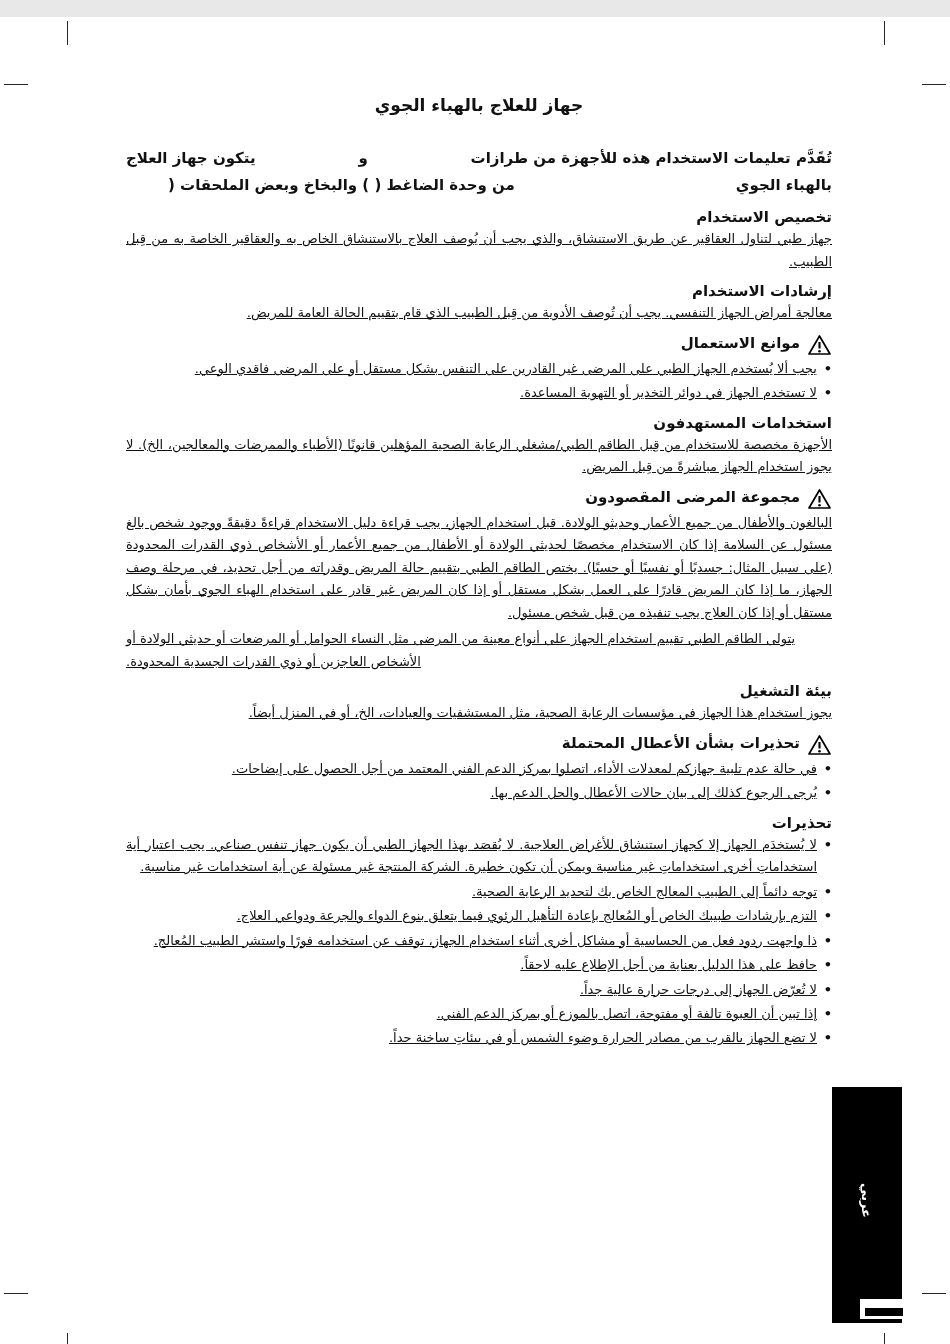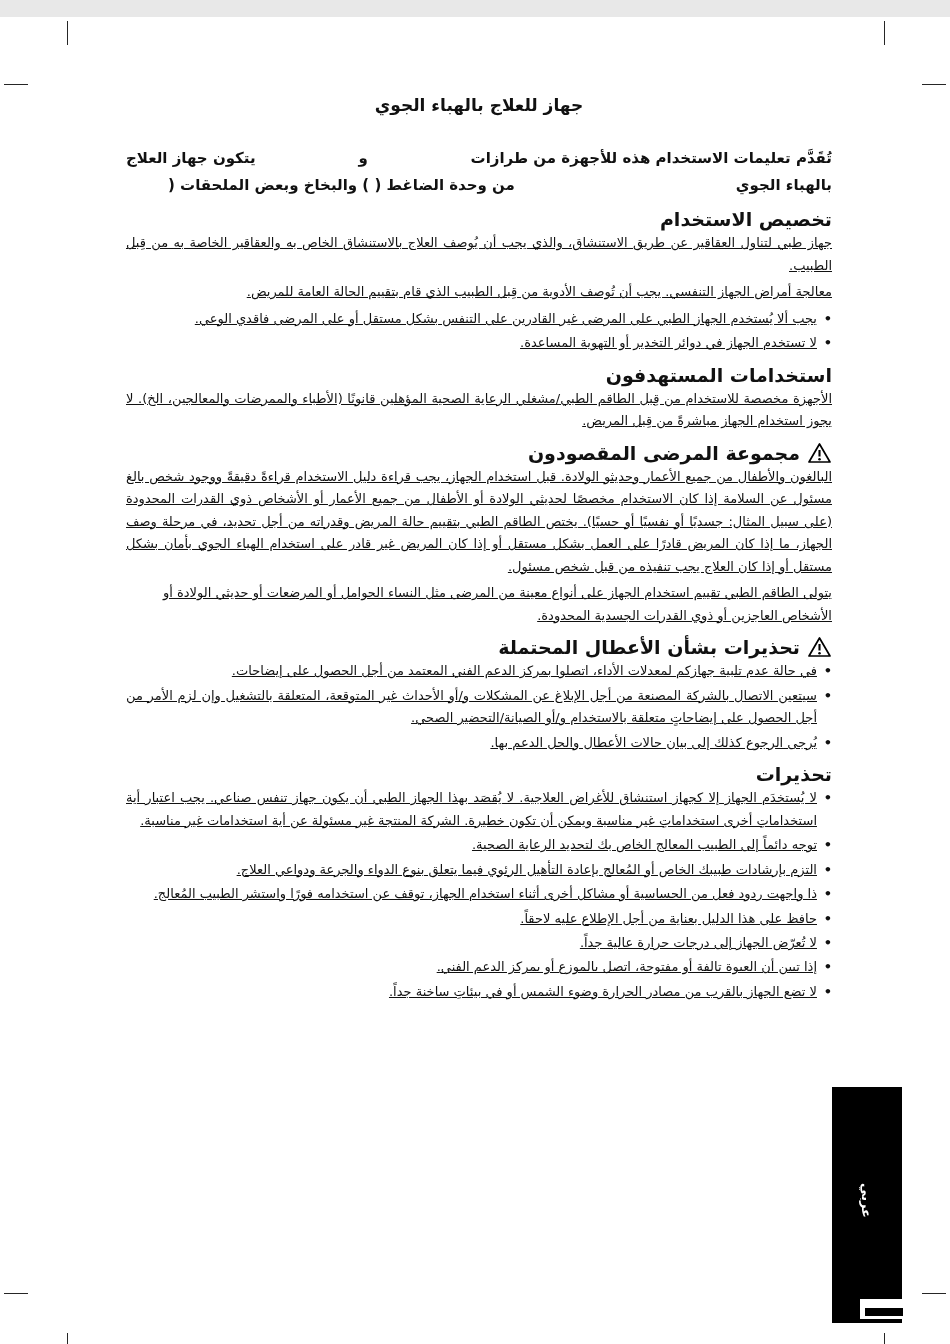--- a/index.html
+++ b/index.html
@@ -28,32 +28,32 @@
   }
   h1.title{
     font-size:17px;font-weight:bold;
     text-align:center;margin:0 0 30px 0;
   }
   .intro{font-weight:bold;font-size:15px;line-height:1.78;margin-bottom:10px;}
   .intro-line{display:flex;justify-content:space-between;}
   .intro-line.second{padding-left:42px;}
 
   h2.sec-h{
-    font-size:19px;font-weight:bold;
+    font-size:15px;font-weight:bold;
     margin:9px 0 2px 0;
-    display:flex;align-items:flex-end;gap:7px;
+    display:flex;align-items:flex-start;gap:7px;
   }
   .warn-icon{display:inline-flex;align-items:center;}
   p.body, li{
     font-size:13px;line-height:1.73;
     text-align:justify;
     margin:0 0 4px 0;
     text-decoration:underline;
   }
-  p.body.centered{text-align:right;}
+  p.body.centered{text-align:left;}
   ul.bullets{list-style:none;margin:0 0 4px 0;padding:0;}
   ul.bullets li{position:relative;padding-right:15px;margin:0 0 2px 0;}
   ul.bullets li::before{
     content:"\2022";
     position:absolute;right:0;top:0;
     font-weight:bold;
   }
 
   .lang-tab{
     position:absolute;
@@ -107,24 +107,37 @@
     </div>
 
     <section>
       <h2 class="sec-h">
         <span>تخصيص الاستخدام</span>
       </h2>
       <p class="body">جهاز طبي لتناول العقاقير عن طريق الاستنشاق، والذي يجب أن يُوصف العلاج بالاستنشاق الخاص به والعقاقير الخاصة به من قِبل الطبيب.</p>
     </section>
 
     <section>
+      <h2 class="sec-h">
+        <span>إرشادات الاستخدام</span>
+      </h2>
       <p class="body">معالجة أمراض الجهاز التنفسي. يجب أن تُوصف الأدوية من قِبل الطبيب الذي قام بتقييم الحالة العامة للمريض.</p>
     </section>
 
     <section>
+      <h2 class="sec-h">
+        <span class="warn-icon">
+          <svg width="25" height="22" viewBox="0 0 25 22" aria-hidden="true">
+            <path d="M12.5 2 L23 20 L2 20 Z" fill="none" stroke="#000" stroke-width="1.7" stroke-linejoin="round"></path>
+            <line x1="12.5" y1="8" x2="12.5" y2="14.5" stroke="#000" stroke-width="2.1"></line>
+            <circle cx="12.5" cy="17.2" r="1.25" fill="#000"></circle>
+          </svg>
+        </span>
+        <span>موانع الاستعمال</span>
+      </h2>
       <ul class="bullets">
         <li>يجب ألا يُستخدم الجهاز الطبي على المرضى غير القادرين على التنفس بشكل مستقل أو على المرضى فاقدي الوعي.</li>
         <li>لا تستخدم الجهاز في دوائر التخدير أو التهوية المساعدة.</li>
       </ul>
     </section>
 
     <section>
       <h2 class="sec-h">
         <span>استخدامات المستهدفون</span>
       </h2>
@@ -139,35 +152,40 @@
             <line x1="12.5" y1="8" x2="12.5" y2="14.5" stroke="#000" stroke-width="2.1"></line>
             <circle cx="12.5" cy="17.2" r="1.25" fill="#000"></circle>
           </svg>
         </span>
         <span>مجموعة المرضى المقصودون</span>
       </h2>
       <p class="body">البالغون والأطفال من جميع الأعمار وحديثو الولادة. قبل استخدام الجهاز، يجب قراءة دليل الاستخدام قراءةً دقيقةً ووجود شخص بالغ مسئول عن السلامة إذا كان الاستخدام مخصصًا لحديثي الولادة أو الأطفال من جميع الأعمار أو الأشخاص ذوي القدرات المحدودة (على سبيل المثال: جسديًا أو نفسيًا أو حسيًا). يختص الطاقم الطبي بتقييم حالة المريض وقدراته من أجل تحديد، في مرحلة وصف الجهاز، ما إذا كان المريض قادرًا على العمل بشكل مستقل أو إذا كان المريض غير قادر على استخدام الهباء الجوي بأمان بشكل مستقل أو إذا كان العلاج يجب تنفيذه من قبل شخص مسئول.</p>
       <p class="body centered">يتولى الطاقم الطبي تقييم استخدام الجهاز على أنواع معينة من المرضى مثل النساء الحوامل أو المرضعات أو حديثي الولادة أو الأشخاص العاجزين أو ذوي القدرات الجسدية المحدودة.</p>
     </section>
 
+    <section>
+      <h2 class="sec-h">
+        <span>بيئة التشغيل</span>
+      </h2>
+      <p class="body">يجوز استخدام هذا الجهاز في مؤسسات الرعاية الصحية، مثل المستشفيات والعيادات، الخ، أو في المنزل أيضاً.</p>
+    </section>
 
     <section>
       <h2 class="sec-h">
         <span class="warn-icon">
           <svg width="25" height="22" viewBox="0 0 25 22" aria-hidden="true">
             <path d="M12.5 2 L23 20 L2 20 Z" fill="none" stroke="#000" stroke-width="1.7" stroke-linejoin="round"></path>
             <line x1="12.5" y1="8" x2="12.5" y2="14.5" stroke="#000" stroke-width="2.1"></line>
             <circle cx="12.5" cy="17.2" r="1.25" fill="#000"></circle>
           </svg>
         </span>
         <span>تحذيرات بشأن الأعطال المحتملة</span>
       </h2>
       <ul class="bullets">
         <li>في حالة عدم تلبية جهازكم لمعدلات الأداء، اتصلوا بمركز الدعم الفني المعتمد من أجل الحصول على إيضاحات.</li>
-        <li>سيتعين الاتصال بالشركة المصنعة من أجل الإبلاغ عن المشكلات و/أو الأحداث غير المتوقعة، المتعلقة بالتشغيل وإن لزم الأمر من أجل الحصول على إيضاحاتٍ متعلقة بالاستخدام و/أو الصيانة/التحضير الصحي.</li>
         <li>يُرجى الرجوع كذلك إلى بيان حالات الأعطال والحل الدعم بها.</li>
       </ul>
     </section>
 
     <section>
       <h2 class="sec-h">
         <span>تحذيرات</span>
       </h2>
       <ul class="bullets">
         <li>لا يُستخدَم الجهاز إلا كجهاز استنشاق للأغراض العلاجية. لا يُقصَد بهذا الجهاز الطبي أن يكون جهاز تنفس صناعي. يجب اعتبار أية استخداماتِ أخرى استخداماتِ غير مناسبة ويمكن أن تكون خطيرة. الشركة المنتجة غير مسئولة عن أية استخدامات غير مناسبة.</li>

